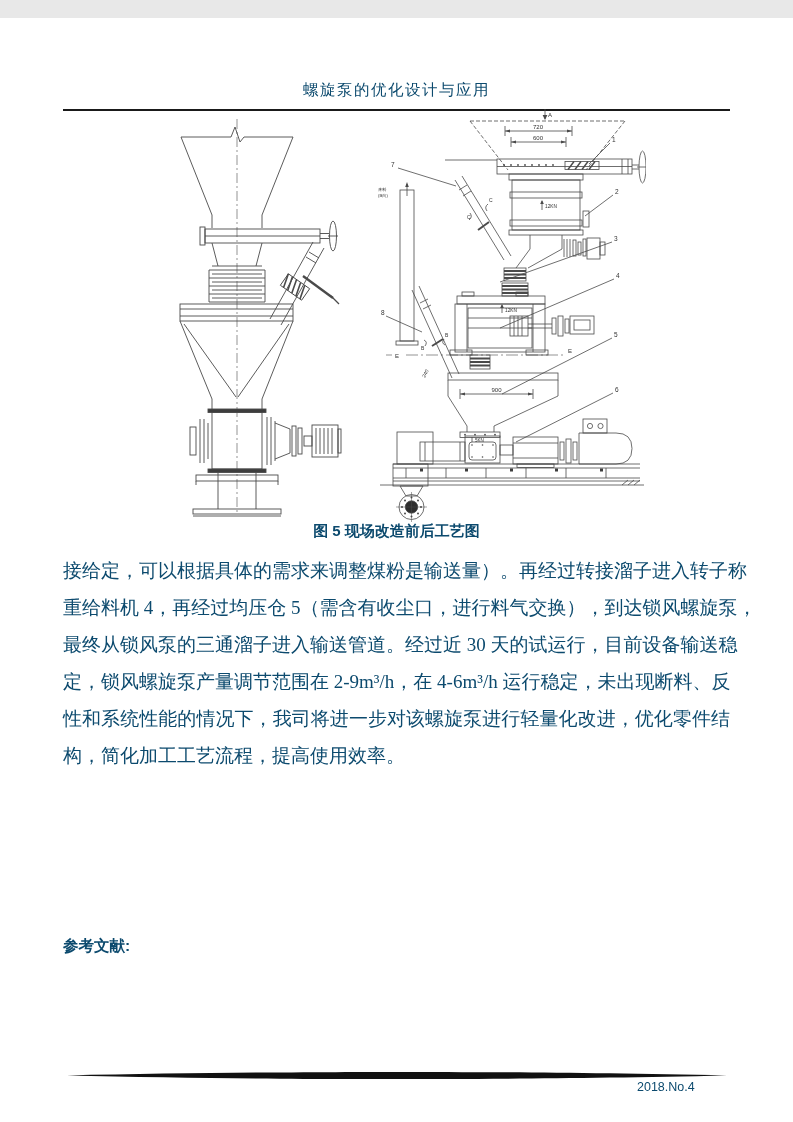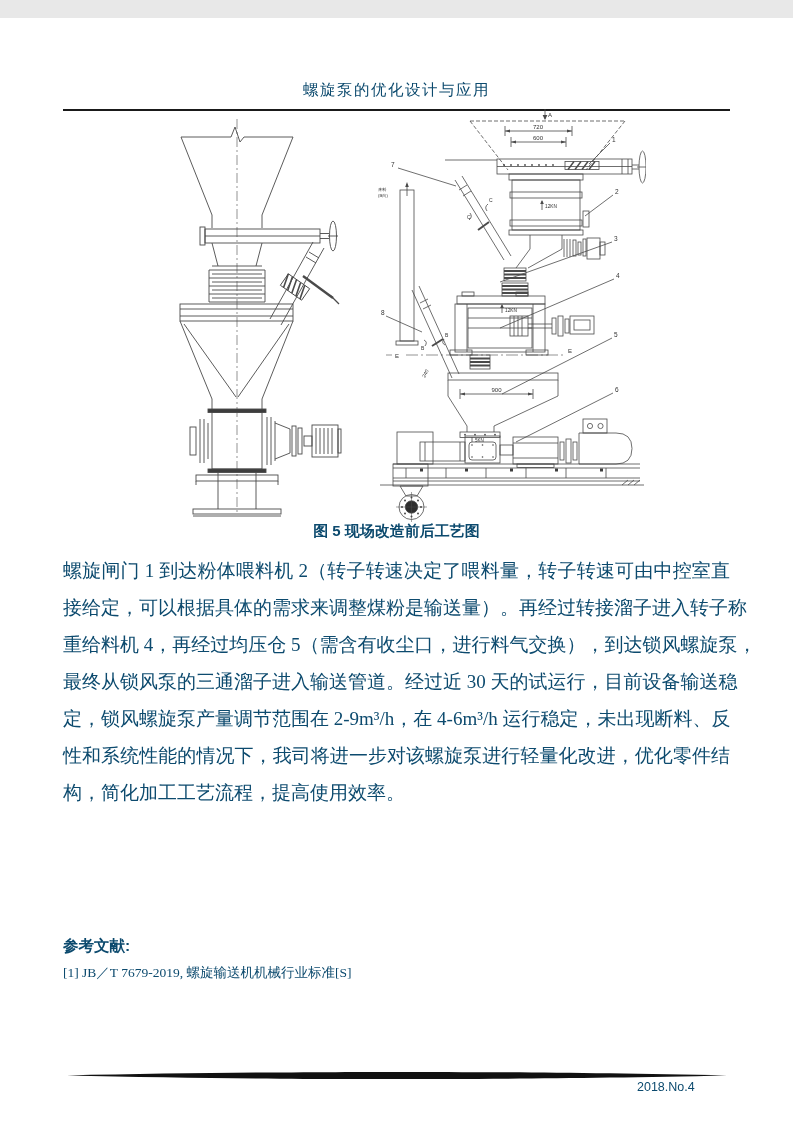--- a/index.html
+++ b/index.html
@@ -291,30 +291,28 @@
       <text x="238" y="231" font-size="6.5">5</text>
       <text x="239" y="286" font-size="6.5">6</text>
       <text x="15" y="61" font-size="6.5">7</text>
       <text x="5" y="209" font-size="6.5">8</text>
     </g>
   </svg>
 
   <div class="abs fig-caption">图 5 现场改造前后工艺图</div>
 
   <div class="abs body-block">
-    <div class="bodyline">螺旋闸门 1 到达粉体喂料机 2（转子转速决定了喂料量，转子转速可由中控室直</div>
     <div class="bodyline">接给定，可以根据具体的需求来调整煤粉是输送量）。再经过转接溜子进入转子称</div>
     <div class="bodyline">重给料机 4，再经过均压仓 5（需含有收尘口，进行料气交换），到达锁风螺旋泵，</div>
     <div class="bodyline">最终从锁风泵的三通溜子进入输送管道。经过近 30 天的试运行，目前设备输送稳</div>
     <div class="bodyline">定，锁风螺旋泵产量调节范围在 2-9m³/h，在 4-6m³/h 运行稳定，未出现断料、反</div>
     <div class="bodyline">性和系统性能的情况下，我司将进一步对该螺旋泵进行轻量化改进，优化零件结</div>
     <div class="bodyline last">构，简化加工工艺流程，提高使用效率。</div>
   </div>
 
   <div class="abs ref-head">参考文献:</div>
-  <div class="abs ref-item">[1] JB／T 7679-2019, 螺旋输送机机械行业标准[S]</div>
 
   <svg class="abs" style="top:1053px;left:66px;" width="662" height="9" viewBox="0 0 662 9">
     <path d="M1,4.5 C 140,1.2 300,0.9 331,0.9 C 400,0.9 520,1.4 661,4.5 C 520,7.6 400,8.1 331,8.1 C 300,8.1 140,7.8 1,4.5 Z" fill="#111" stroke="none"></path>
   </svg>
   <div class="abs footer-issue">2018.No.4</div>
 
 </div>
 
 </body></html>

